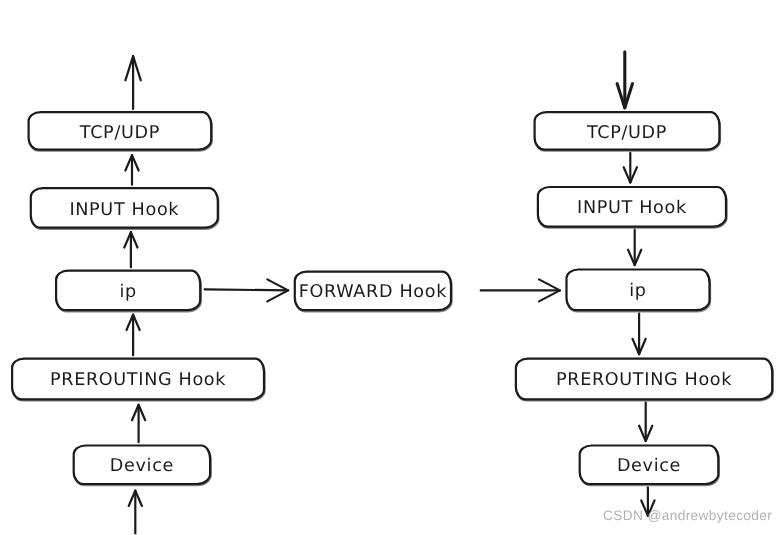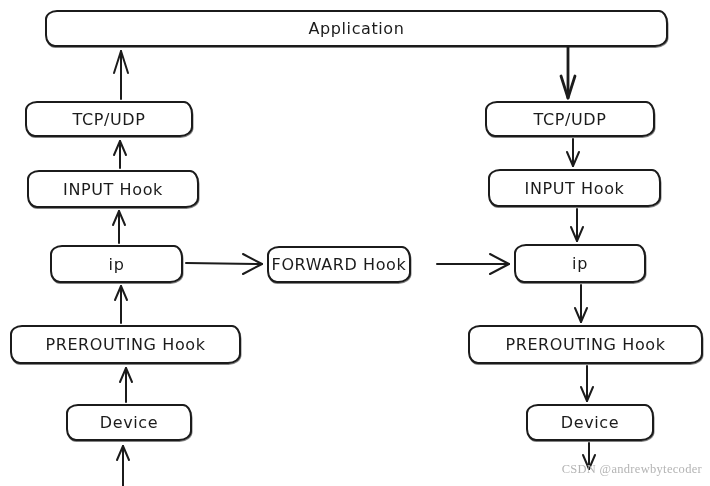--- a/index.html
+++ b/index.html
@@ -54,30 +54,29 @@
     stroke-linejoin: round;
   }
   #arrow-layer .bold path { stroke-width: 2.8; }
   .watermark {
     position: absolute;
     right: 8px;
     top: 462px;
     font-size: 12.5px;
     color: #b4b4b4;
     letter-spacing: 0.3px;
-    font-family: Liberation Serif, serif;
+    font-family: Liberation Sans, sans-serif;
     z-index: 3;
   }
 </style>
 </head>
 <body>
 
 <div id="canvas">
 
-  <div class="node node-application">Application</div>
 
   <div class="node node-tcp-left">TCP/UDP</div>
 
   <div class="node node-tcp-right">TCP/UDP</div>
 
   <div class="node node-input-left">INPUT Hook</div>
 
   <div class="node node-input-right">INPUT Hook</div>
 
   <div class="node node-ip-left">ip</div>

